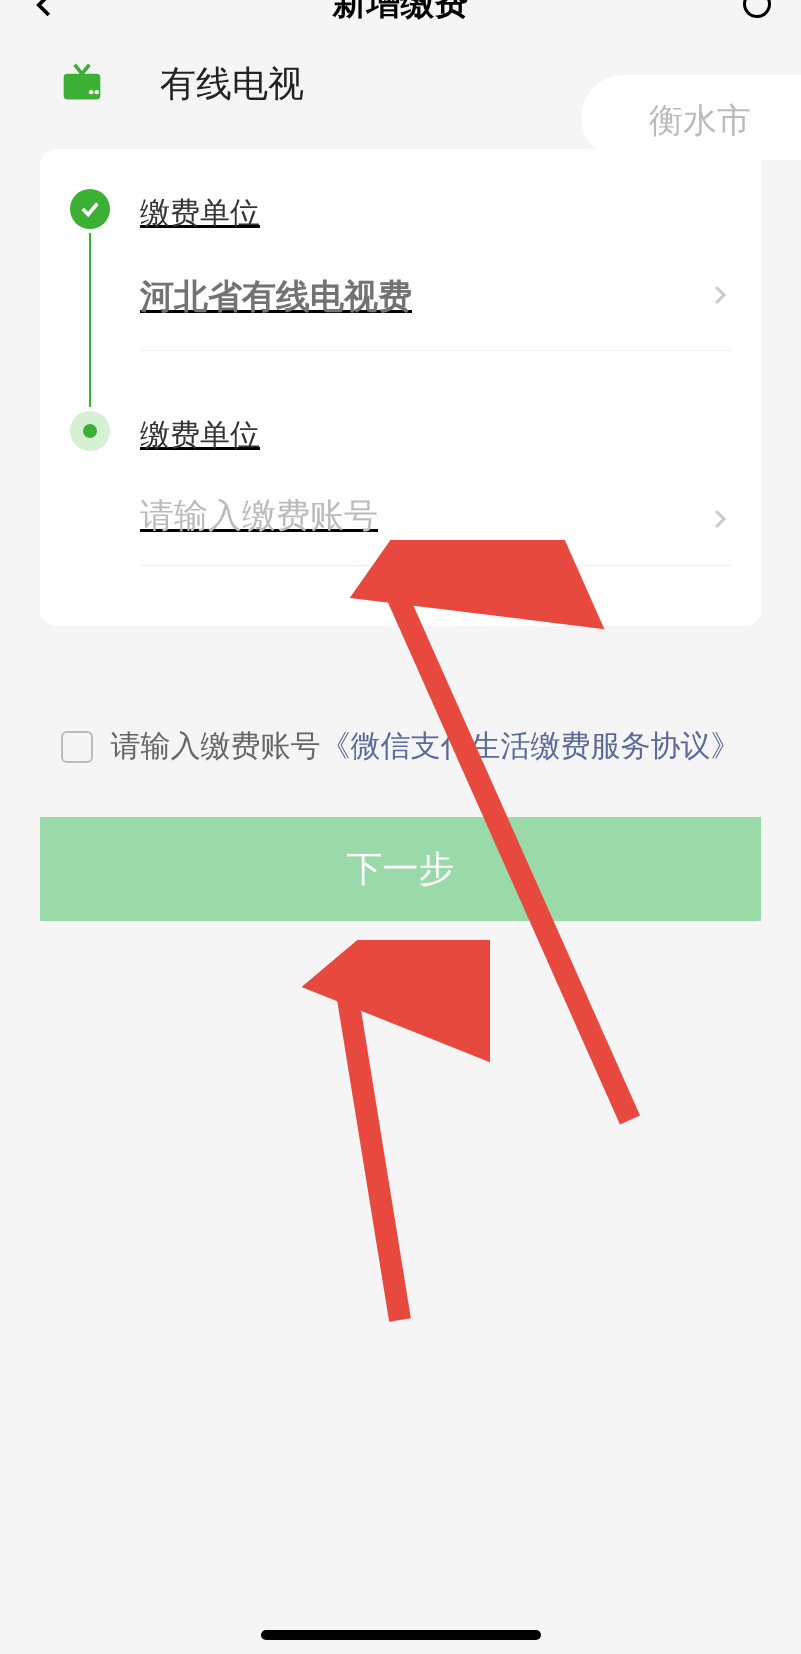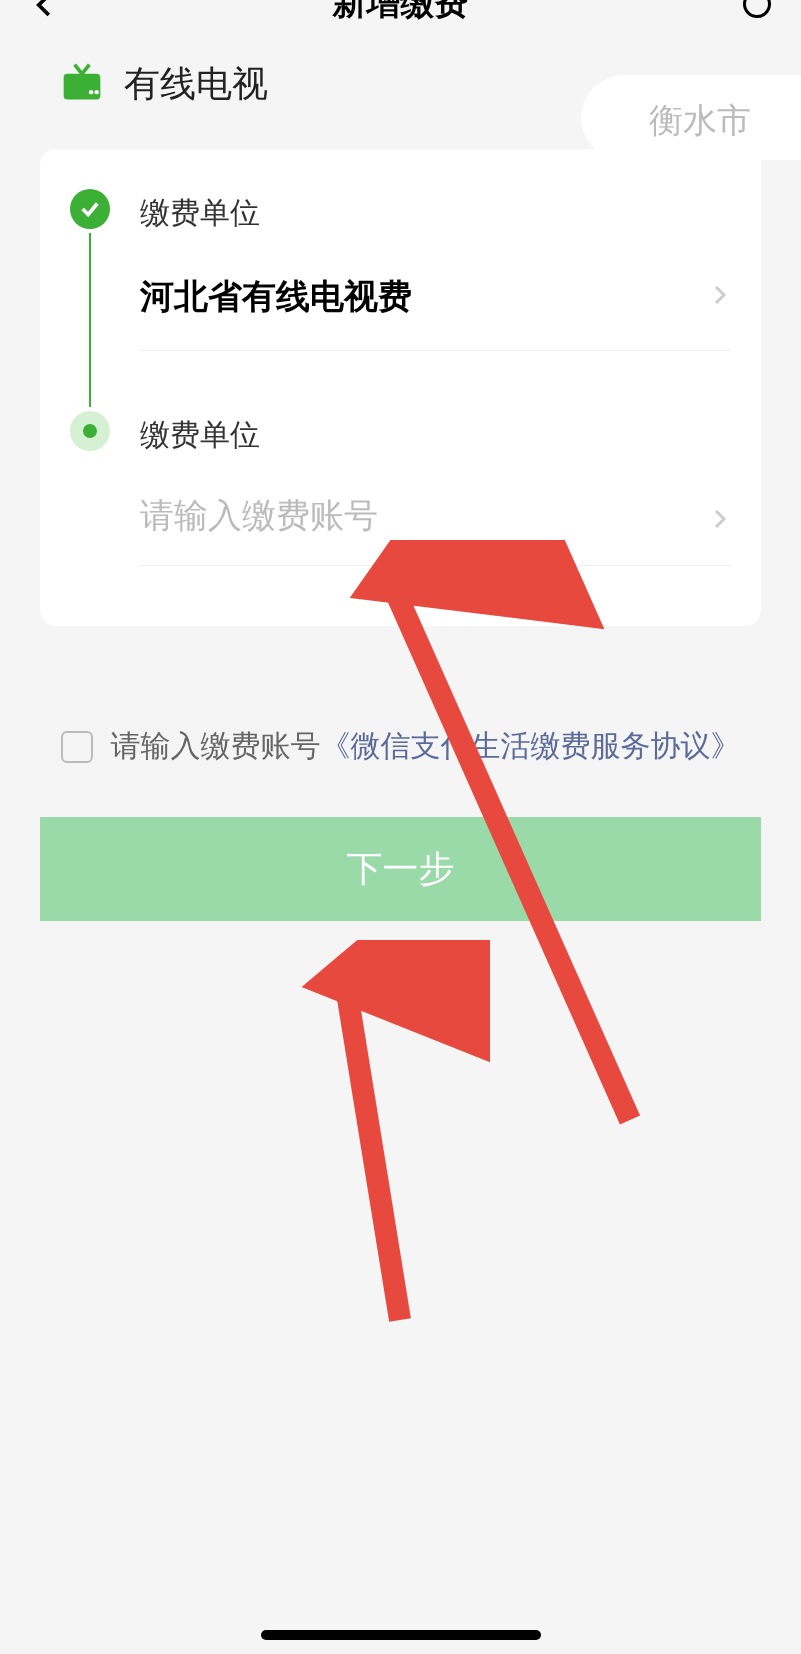--- a/index.html
+++ b/index.html
@@ -38,20 +38,21 @@
       width: 28px;
       height: 28px;
       border: 3px solid #000;
       border-radius: 50%;
     }
     .category-row {
       display: flex;
       align-items: center;
       padding: 30px 40px 20px 60px;
       position: relative;
+      gap: 36px;
     }
     .tv-icon { margin-right: 20px; }
     .category-label {
       font-size: 36px;
       font-weight: 500;
       color: #222;
     }
     .city-bg {
       position: absolute;
       right: 0;
@@ -71,20 +72,21 @@
     }
     .card {
       margin: 20px 40px;
       background: #fff;
       border-radius: 16px;
       padding: 40px 30px 60px;
     }
     .step {
       display: flex;
       position: relative;
+      text-decoration: underline;
     }
     .step-indicator {
       width: 40px;
       display: flex;
       flex-direction: column;
       align-items: center;
       flex-shrink: 0;
     }
     .step-dot-done {
       width: 40px;
@@ -131,21 +133,21 @@
       display: flex;
       align-items: center;
       justify-content: space-between;
       border-bottom: 1px solid #eee;
       padding-bottom: 30px;
       margin-bottom: 60px;
     }
     .step-value {
       font-size: 34px;
       font-weight: 700;
-      color: #000000;
+      color: #737373;
     }
     .step-input-row {
       display: flex;
       align-items: flex-end;
       justify-content: space-between;
       border-bottom: 1px solid #eee;
       padding-bottom: 30px;
     }
     .step-input {
       border: none;

